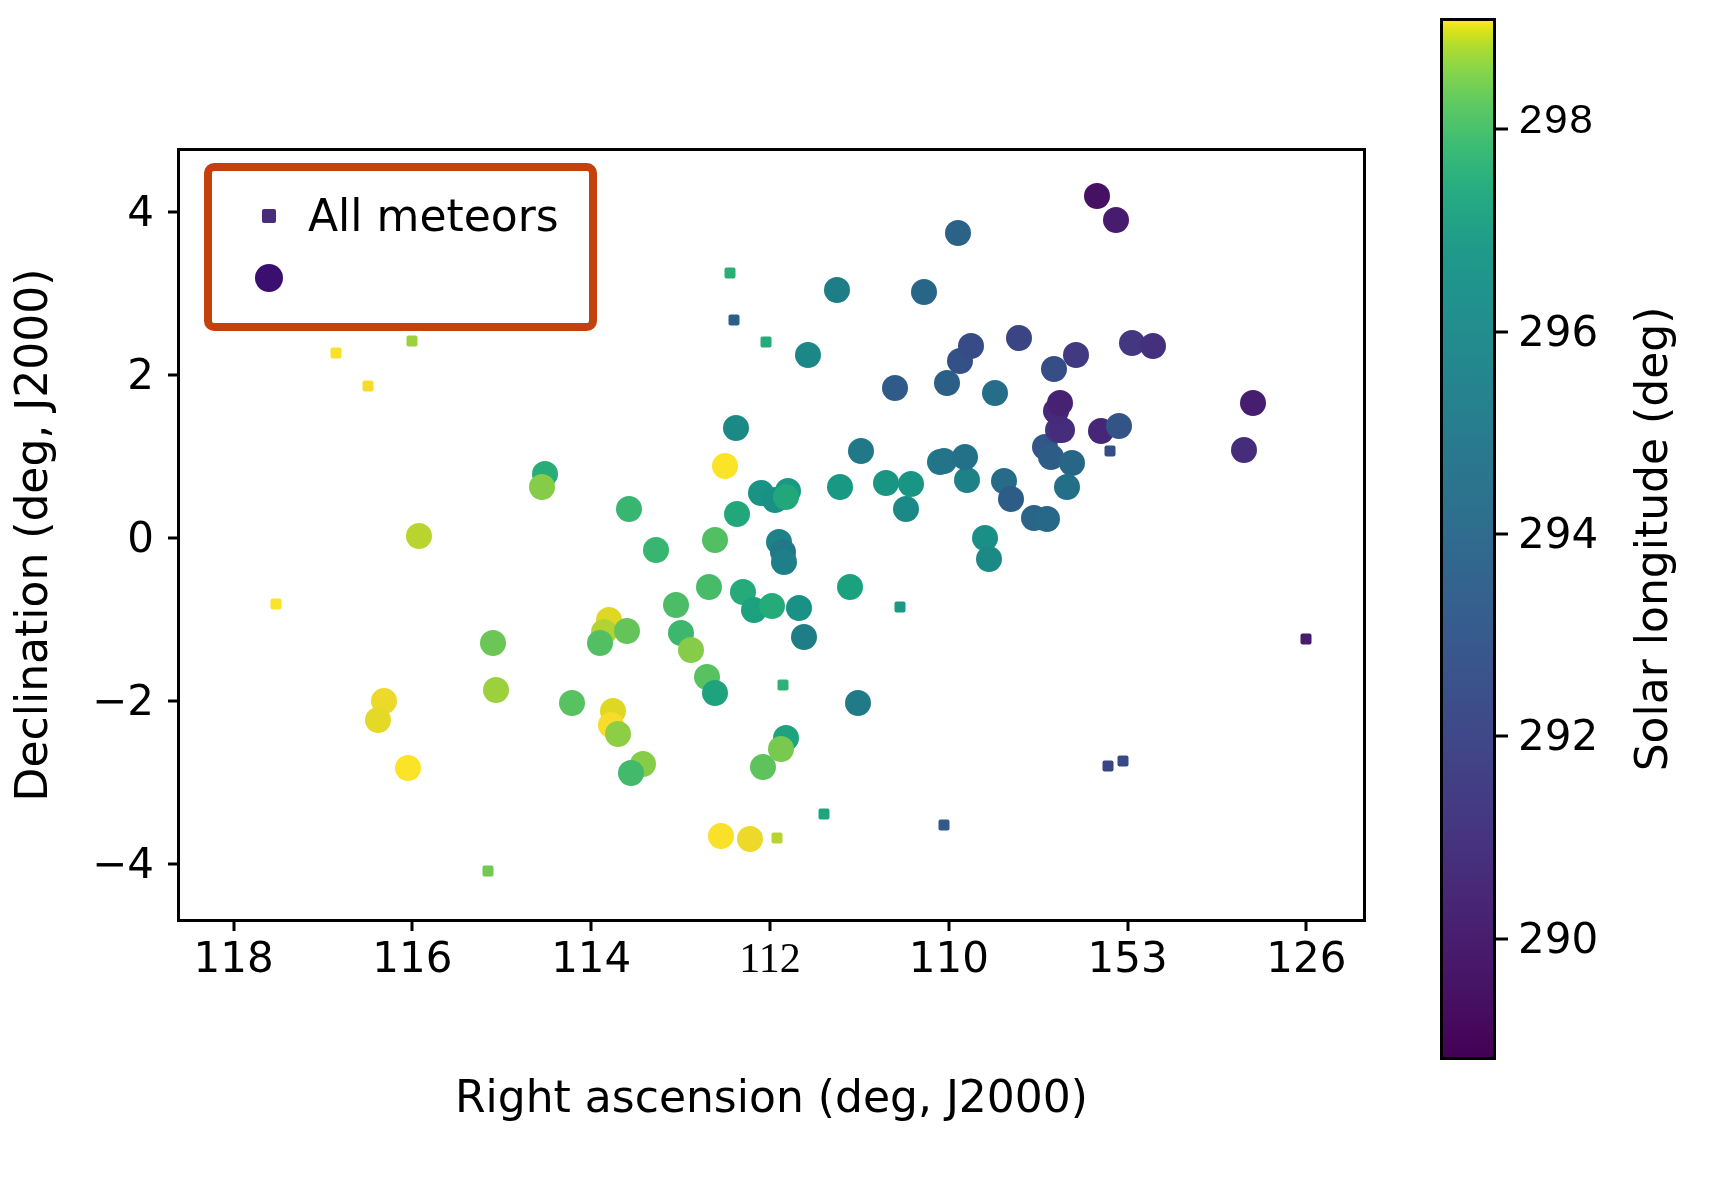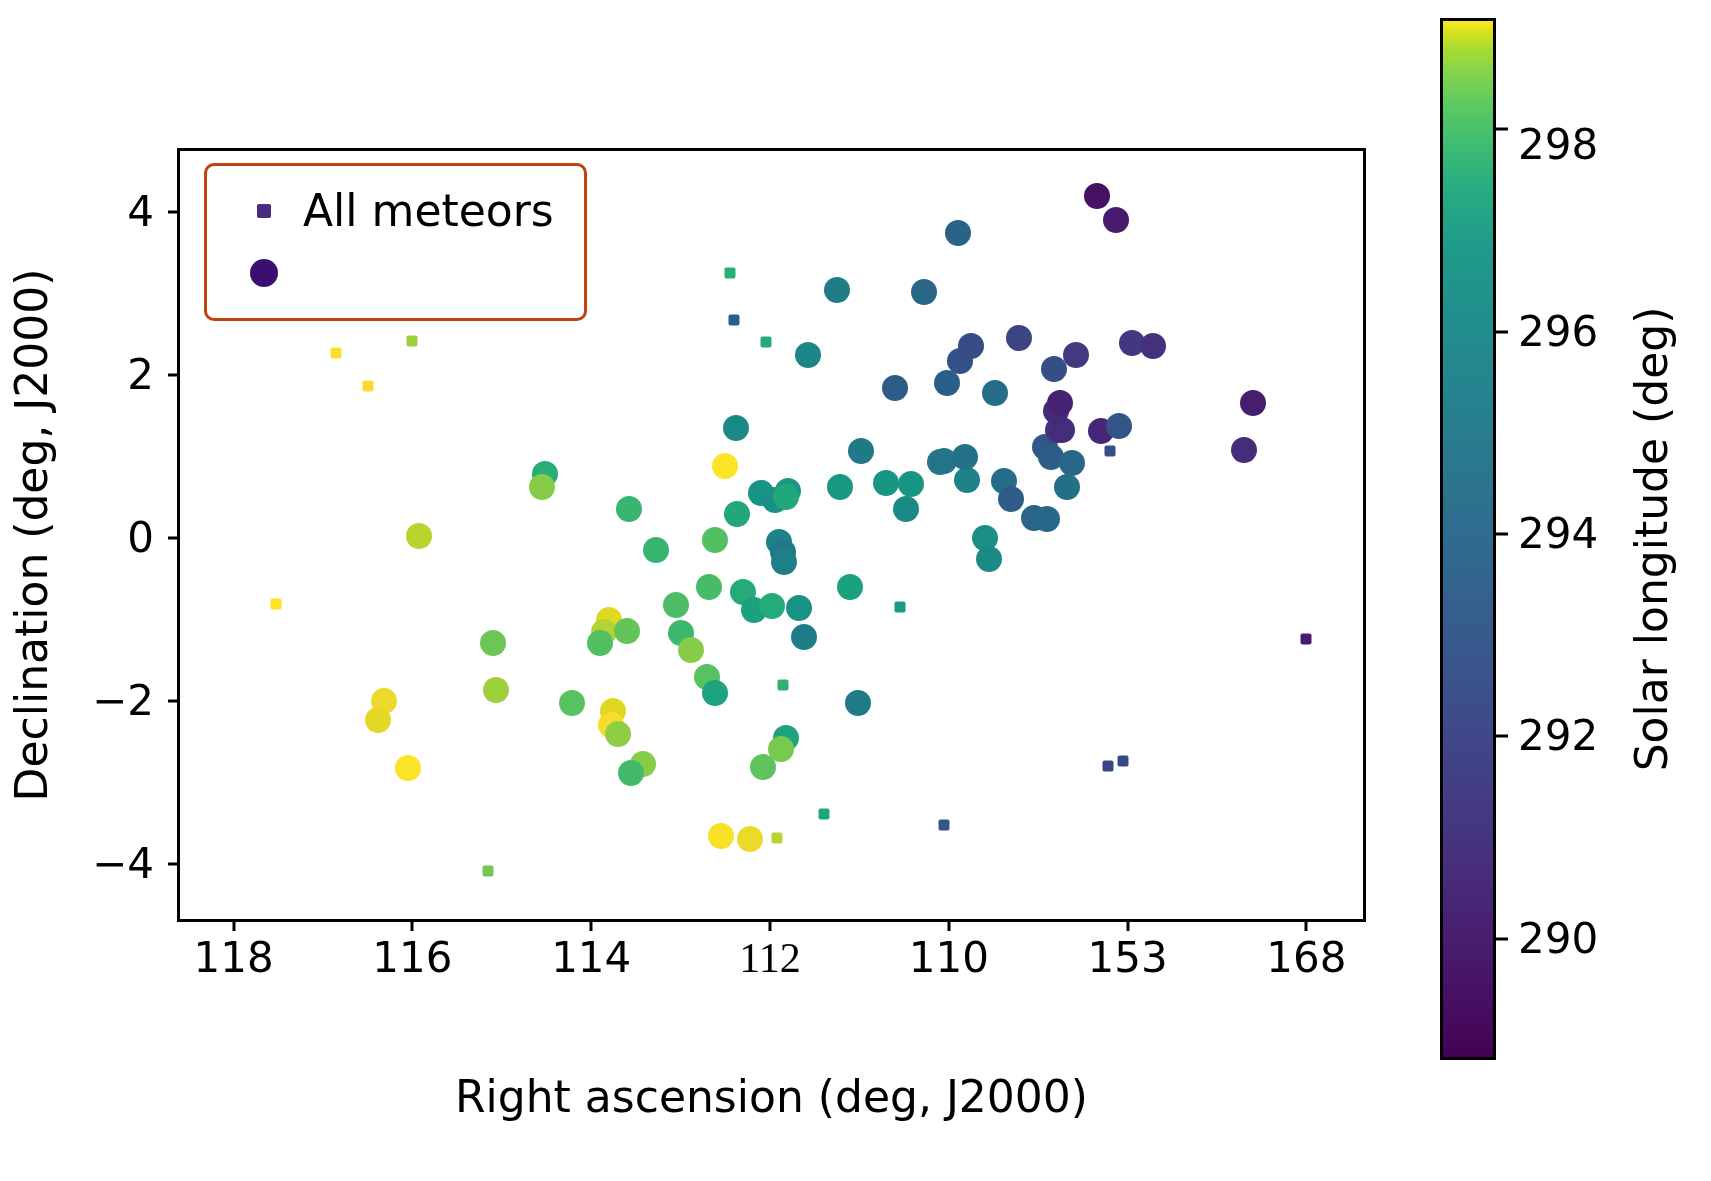--- a/index.html
+++ b/index.html
@@ -107,21 +107,21 @@
     font-size: 44px;
     color: #000000;
     line-height: 1;
   }
   
   #legend {
     position: absolute;
     left: 24px;
     top: 12px;
     background: #ffffff;
-    border: 3px solid #c2410c;
+    border: 8px solid #c2410c;
     border-radius: 10px;
     padding: 14px 30px 14px 18px;
     box-sizing: border-box;
   }
   .legend-row {
     display: flex;
     align-items: center;
     height: 62px;
   }
   .legend-marker-box {
@@ -321,21 +321,21 @@
         <div class="xticklabel" style="left: 232.436px;">116</div>
         <div class="xtick" style="left: 411.233px;"></div>
         <div class="xticklabel" style="left: 411.233px;">114</div>
         <div class="xtick" style="left: 590.03px;"></div>
         <div class="xticklabel" style="left: 590.03px; font-family: Liberation Serif, serif;">112</div>
         <div class="xtick" style="left: 768.827px;"></div>
         <div class="xticklabel" style="left: 768.827px; text-align: right;">110</div>
         <div class="xtick" style="left: 947.624px;"></div>
         <div class="xticklabel" style="left: 947.624px;">153</div>
         <div class="xtick" style="left: 1126.42px;"></div>
-        <div class="xticklabel" style="left: 1126.42px;">168</div>
+        <div class="xticklabel" style="left: 1126.42px;">126</div>
       </div>
     <div id="yticks-layer">
         <div class="ytick" style="top: 61.1053px;"></div>
         <div class="yticklabel" style="top: 61.1053px;">4</div>
         <div class="ytick" style="top: 224.053px;"></div>
         <div class="yticklabel" style="top: 224.053px;">2</div>
         <div class="ytick" style="top: 387px;"></div>
         <div class="yticklabel" style="top: 387px;">0</div>
         <div class="ytick" style="top: 549.947px;"></div>
         <div class="yticklabel" style="top: 549.947px;">−2</div>
@@ -366,18 +366,18 @@
     <div id="cbticks-layer">
         <div class="cbtick" style="top: 920.602px;"></div>
         <div class="cbticklabel" style="top: 920.602px;">290</div>
         <div class="cbtick" style="top: 718.272px;"></div>
         <div class="cbticklabel" style="top: 718.272px;">292</div>
         <div class="cbtick" style="top: 515.942px;"></div>
         <div class="cbticklabel" style="top: 515.942px;">294</div>
         <div class="cbtick" style="top: 313.612px;"></div>
         <div class="cbticklabel" style="top: 313.612px;">296</div>
         <div class="cbtick" style="top: 111.282px;"></div>
-        <div class="cbticklabel" style="top: 127px;">298</div>
+        <div class="cbticklabel" style="top: 104px; font-family: Liberation Mono, monospace;">298</div>
       </div>
   </div>
   <div id="cblabel">Solar longitude (deg)</div>
 
 </div>
 
 </body></html>

